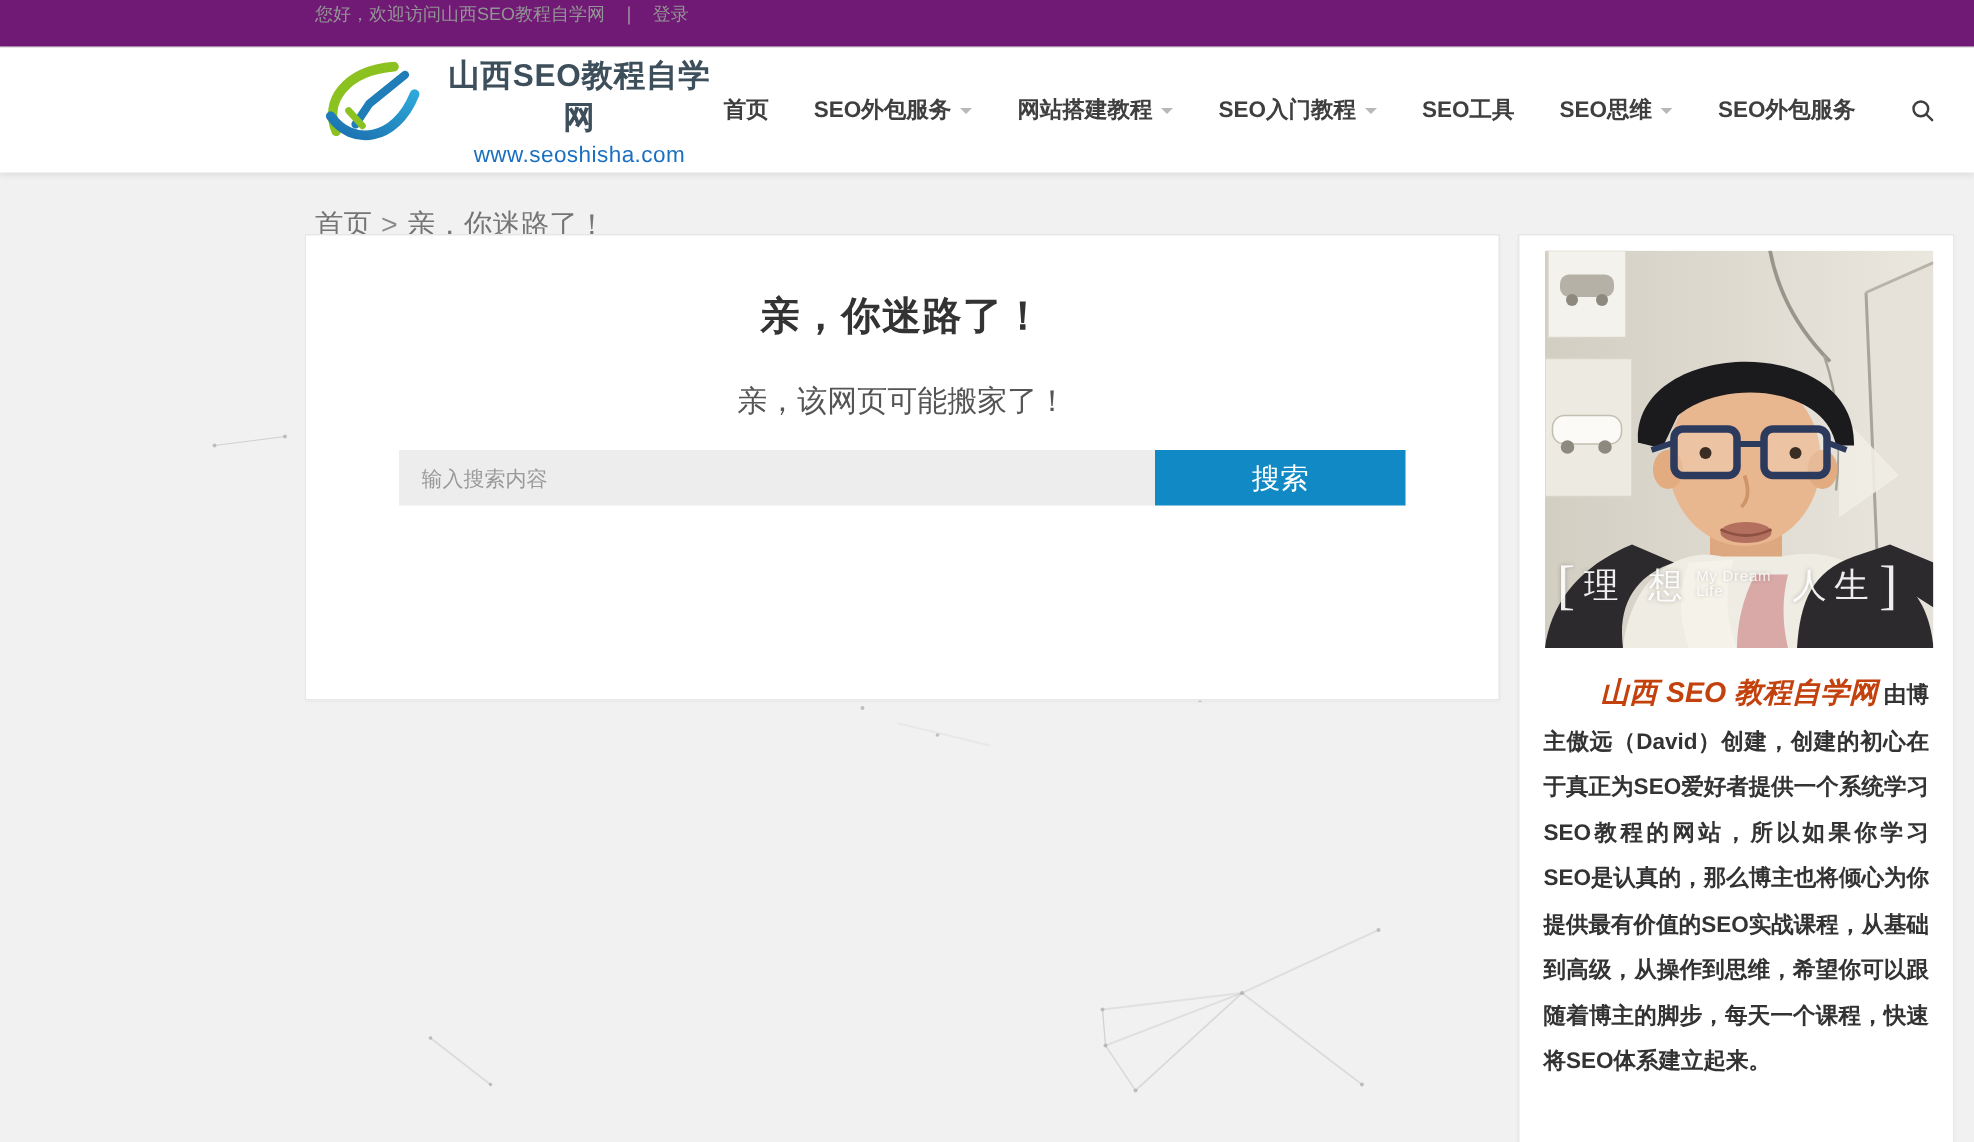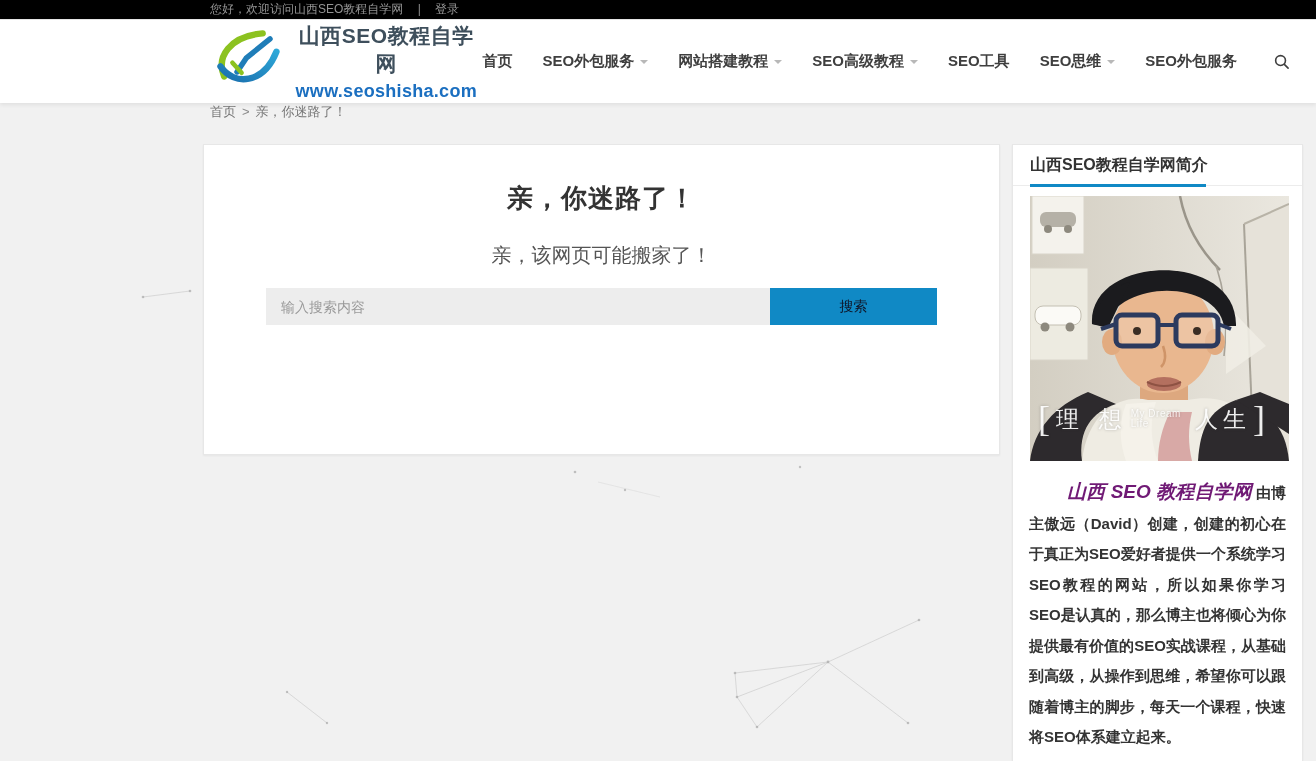--- a/index.html
+++ b/index.html
@@ -5,59 +5,59 @@
   * { margin:0; padding:0; box-sizing:border-box; }
   html,body { background:#e9e9e9; }
   body { font-family:"Liberation Sans","DejaVu Sans",sans-serif; }
   .page { position:relative; width:1316px; height:761px; margin:0 auto;
           background:#f1f1f1; overflow:hidden; }
 
   
   .constellation { position:absolute; inset:0; z-index:0; pointer-events:none; }
 
   
-  .topbar { position:relative; z-index:3; height:20px; background:#000000;
+  .topbar { position:relative; z-index:3; height:32px; background:#701a75;
             border-bottom:1px solid #e7e7e7; font-size:12px; color:#949494;
             line-height:19px; padding-left:210px; white-space:nowrap; }
   .topbar .sep { margin:0 10px; color:#b5b5b5; }
   .topbar a { color:#949494; text-decoration:none; cursor:pointer; }
 
   
   .header { position:relative; z-index:3; height:83px; background:#ffffff;
             display:flex; align-items:center; padding:0 26px 0 215px;
             box-shadow:0 2px 4px rgba(0,0,0,.07); }
   .logo { display:flex; align-items:center; gap:9px; cursor:pointer; }
   .logo-text { text-align:center; }
   .logo-title { font-size:21px; font-weight:bold; color:#3e4f5c; letter-spacing:.5px; }
-  .logo-url { font-size:18px; font-weight:bold; color:#1b6fc0; margin-top:3px; letter-spacing:.3px; }
+  .logo-url { font-size:15px; font-weight:normal; color:#1b6fc0; margin-top:3px; letter-spacing:.3px; }
   .nav { margin-left:auto; display:flex; align-items:center; gap:30px; }
   .nav-item { display:flex; align-items:center; font-size:15px; font-weight:bold;
               color:#3f3f3f; cursor:pointer; white-space:nowrap; }
   .caret { width:0; height:0; border:4px solid transparent; border-top-color:#b8b8b8;
            margin-left:6px; margin-top:4px; }
   .nav-search { margin-left:6px; cursor:pointer; display:flex; align-items:center; }
 
   
   .content { position:relative; height:658px; z-index:1; }
-  .breadcrumb { position:absolute; left:210px; top:0; font-size:13px; color:#757575; }
+  .breadcrumb { position:absolute; left:210px; top:22px; font-size:19px; color:#757575; }
   .breadcrumb a { color:#757575; text-decoration:none; cursor:pointer; }
   .breadcrumb .bsep { margin:0 6px; color:#8a8a8a; }
 
   .card { position:absolute; left:203px; top:41px; width:797px; height:311px;
           background:#ffffff; border:1px solid #e7e7e7; box-shadow:0 1px 2px rgba(0,0,0,.05); }
   .card h1 { text-align:center; padding-top:36px; font-size:26px; font-weight:bold;
              color:#333; letter-spacing:1px; }
   .card .sub { text-align:center; margin-top:26px; font-size:20px; color:#555; }
   .searchform { display:flex; height:37px; margin:19px 62px 0 62px; }
   .searchform input { flex:1; background:#ededed; border:none; outline:none;
                       padding:16px 15px; font-size:14px; color:#333;
                       font-family:"Liberation Sans",sans-serif; }
   .searchform input::placeholder { color:#9a9a9a; opacity:1; }
-  .searchform button { width:167px; background:#1089c5; border:none; color:#0f172a;
-                       font-size:14px; cursor:pointer;
+  .searchform button { width:167px; background:#1089c5; border:none; color:#ffffff;
+                       font-size:19px; cursor:pointer;
                        font-family:"Liberation Sans",sans-serif; }
 
   
   .sidebar { position:absolute; left:1012px; top:41px; width:291px; height:617px;
              background:#ffffff; border:1px solid #e7e7e7; border-bottom:none;
              box-shadow:0 1px 2px rgba(0,0,0,.05); }
   .sb-head { position:relative; height:41px; border-bottom:1px solid #ececec;
              display:flex; align-items:center; padding-left:17px;
              font-size:16px; font-weight:bold; color:#333; }
   .sb-head .blueline { position:absolute; left:17px; bottom:-2px; width:176px;
@@ -70,21 +70,21 @@
              font-family:"Liberation Serif","DejaVu Serif",serif;
              text-shadow:0 0 3px rgba(60,60,60,.35); pointer-events:none; }
   .caption .bracket { font-size:36px; font-weight:normal; line-height:1; }
   .caption .big { font-size:23px; letter-spacing:7px; margin:0 2px 0 6px; }
   .caption .small-stack { font-size:10px; line-height:10px; letter-spacing:.5px;
                           font-family:"Liberation Sans",sans-serif; opacity:.85; }
   .caption .big.right { margin-left:14px; letter-spacing:5px; }
 
   .intro { padding:0 16px; margin-top:16px; font-size:15px; font-weight:bold;
            color:#333; line-height:30.5px; text-align:justify; text-indent:38px; }
-  .intro a { color:#701a75; font-style:italic; font-size:19px; font-weight:bold;
+  .intro a { color:#c2410c; font-style:italic; font-size:19px; font-weight:bold;
              text-decoration:none; cursor:pointer; padding-right:4px; }
 </style>
 </head>
 <body>
 
 <div class="page">
 
   <svg class="constellation" width="1316" height="761" viewBox="0 0 1316 761">
     <g stroke="#c6c6c6" stroke-width="0.8" opacity="0.75">
       <line x1="143" y1="297" x2="190" y2="291"></line>
@@ -147,21 +147,21 @@
       </div>
       <div class="nav-item">
         <span>SEO外包服务</span>
         <span class="caret"></span>
       </div>
       <div class="nav-item">
         <span>网站搭建教程</span>
         <span class="caret"></span>
       </div>
       <div class="nav-item">
-        <span>SEO高级教程</span>
+        <span>SEO入门教程</span>
         <span class="caret"></span>
       </div>
       <div class="nav-item">
         <span>SEO工具</span>
       </div>
       <div class="nav-item">
         <span>SEO思维</span>
         <span class="caret"></span>
       </div>
       <div class="nav-item">
@@ -185,24 +185,20 @@
     <div class="card">
       <h1>亲，你迷路了！</h1>
       <div class="sub">亲，该网页可能搬家了！</div>
       <div class="searchform">
         <input type="text" placeholder="输入搜索内容" style="">
         <button>搜索</button>
       </div>
     </div>
 
     <div class="sidebar">
-      <div class="sb-head">
-        <span>山西SEO教程自学网简介</span>
-        <span class="blueline"></span>
-      </div>
 
       <div class="photo">
         <svg width="259" height="265" viewBox="0 0 259 265">
           <defs>
             <linearGradient id="wall" x1="0" y1="0" x2="1" y2="0">
               <stop offset="0" stop-color="#d3cec2"></stop>
                 <stop offset="1" stop-color="#eae7df"></stop>
             </linearGradient>
           </defs>
           <rect x="0" y="0" width="259" height="265" fill="url(#wall)"></rect>

